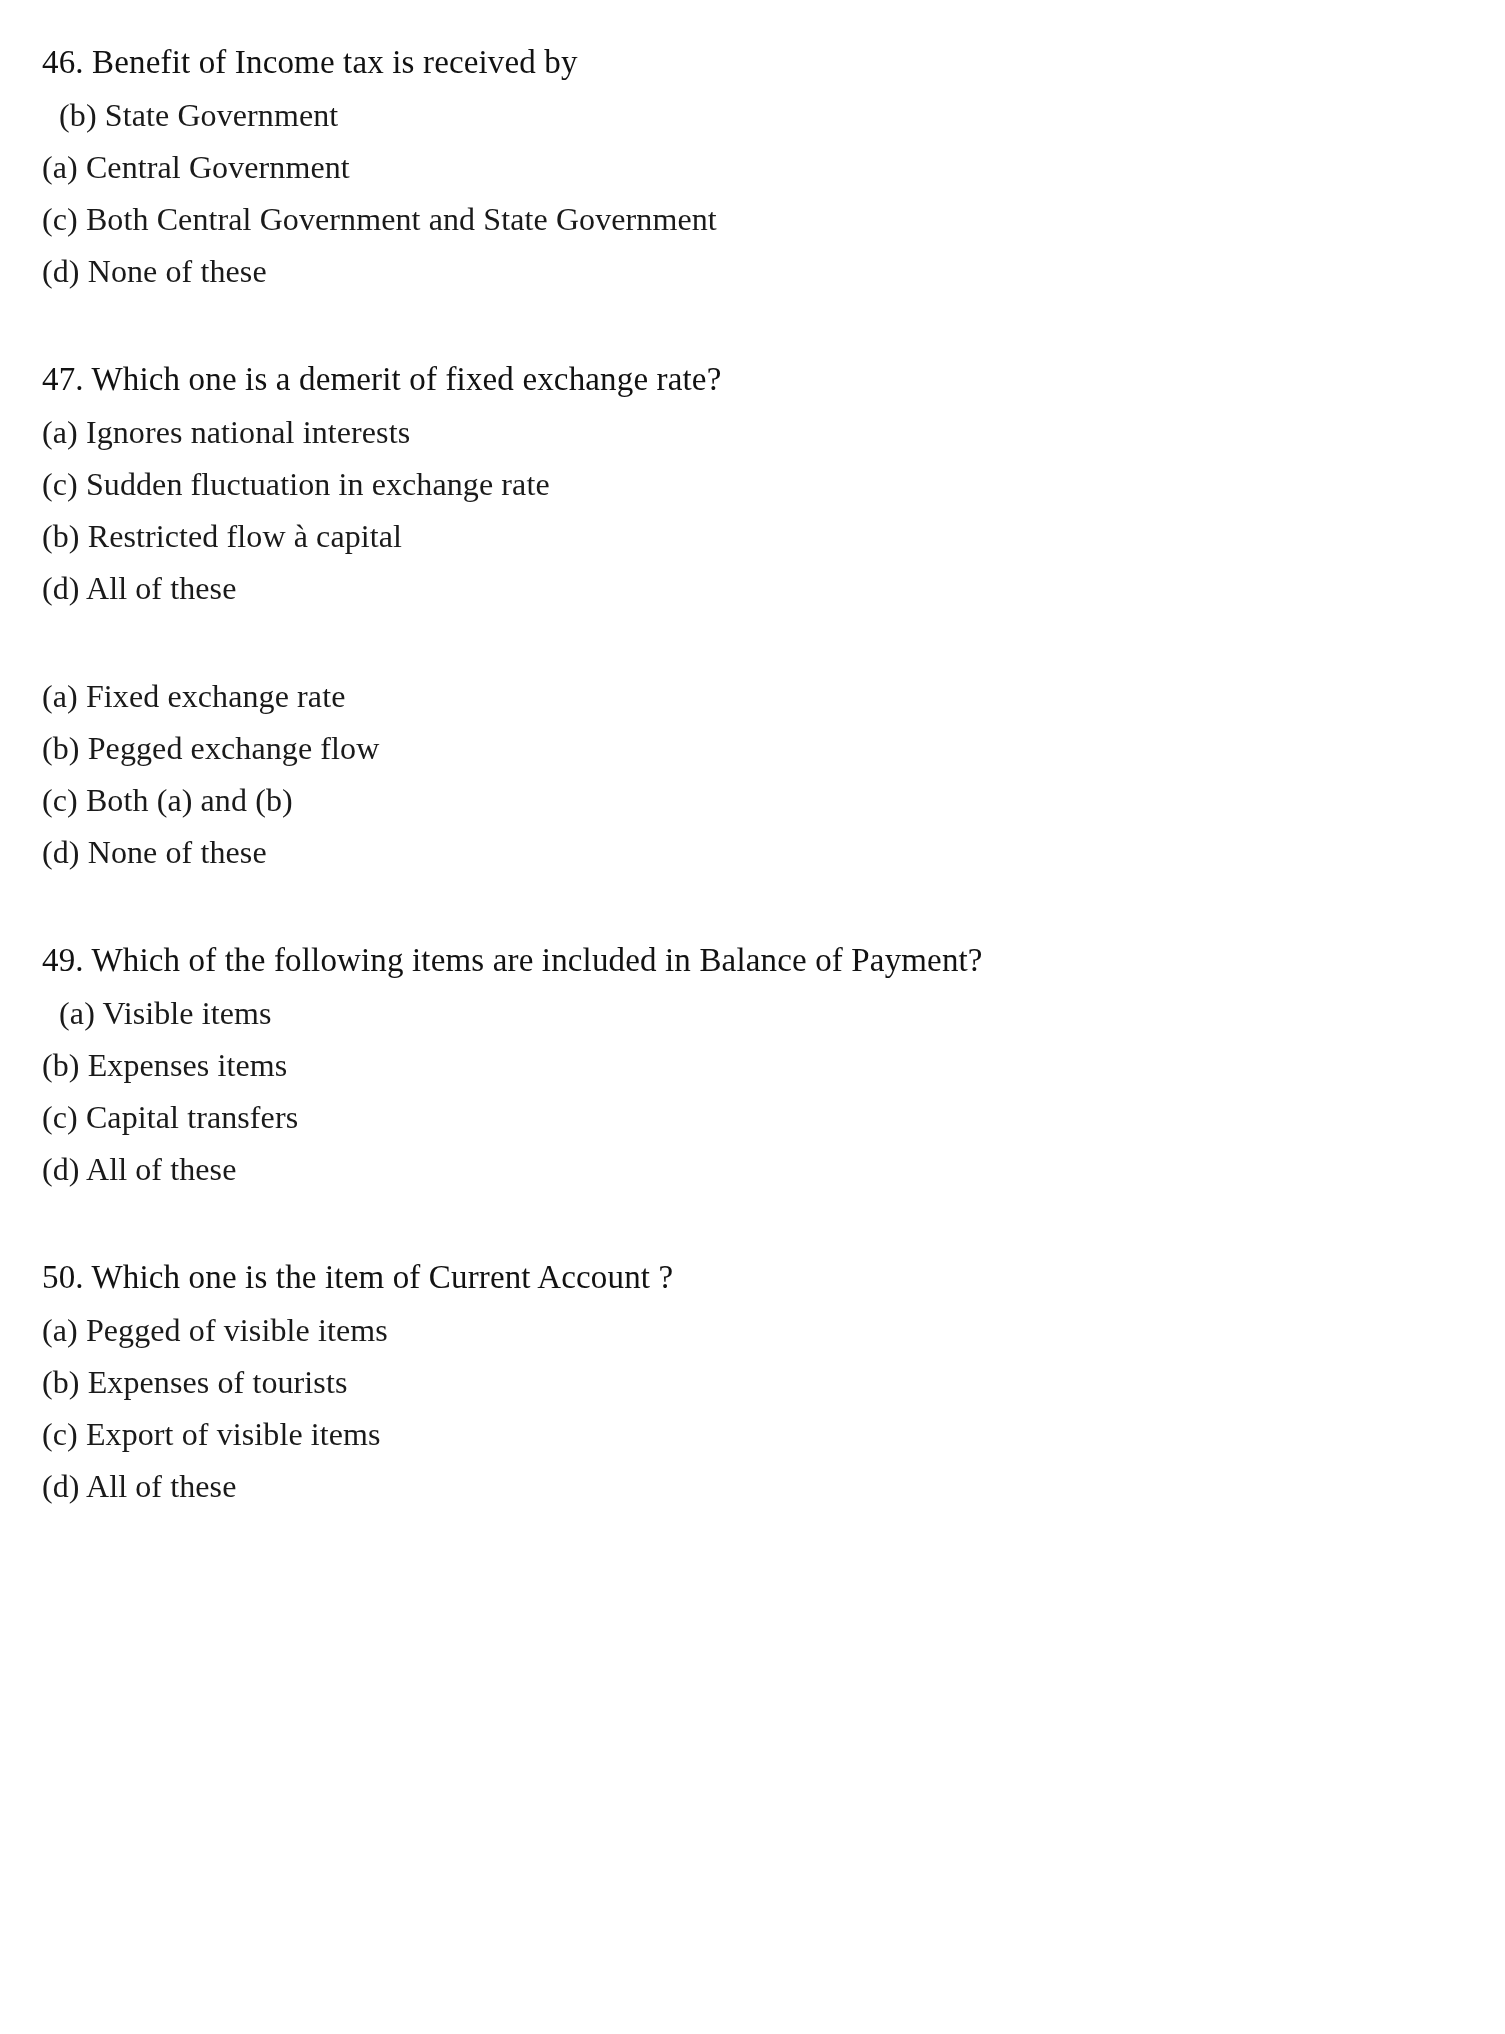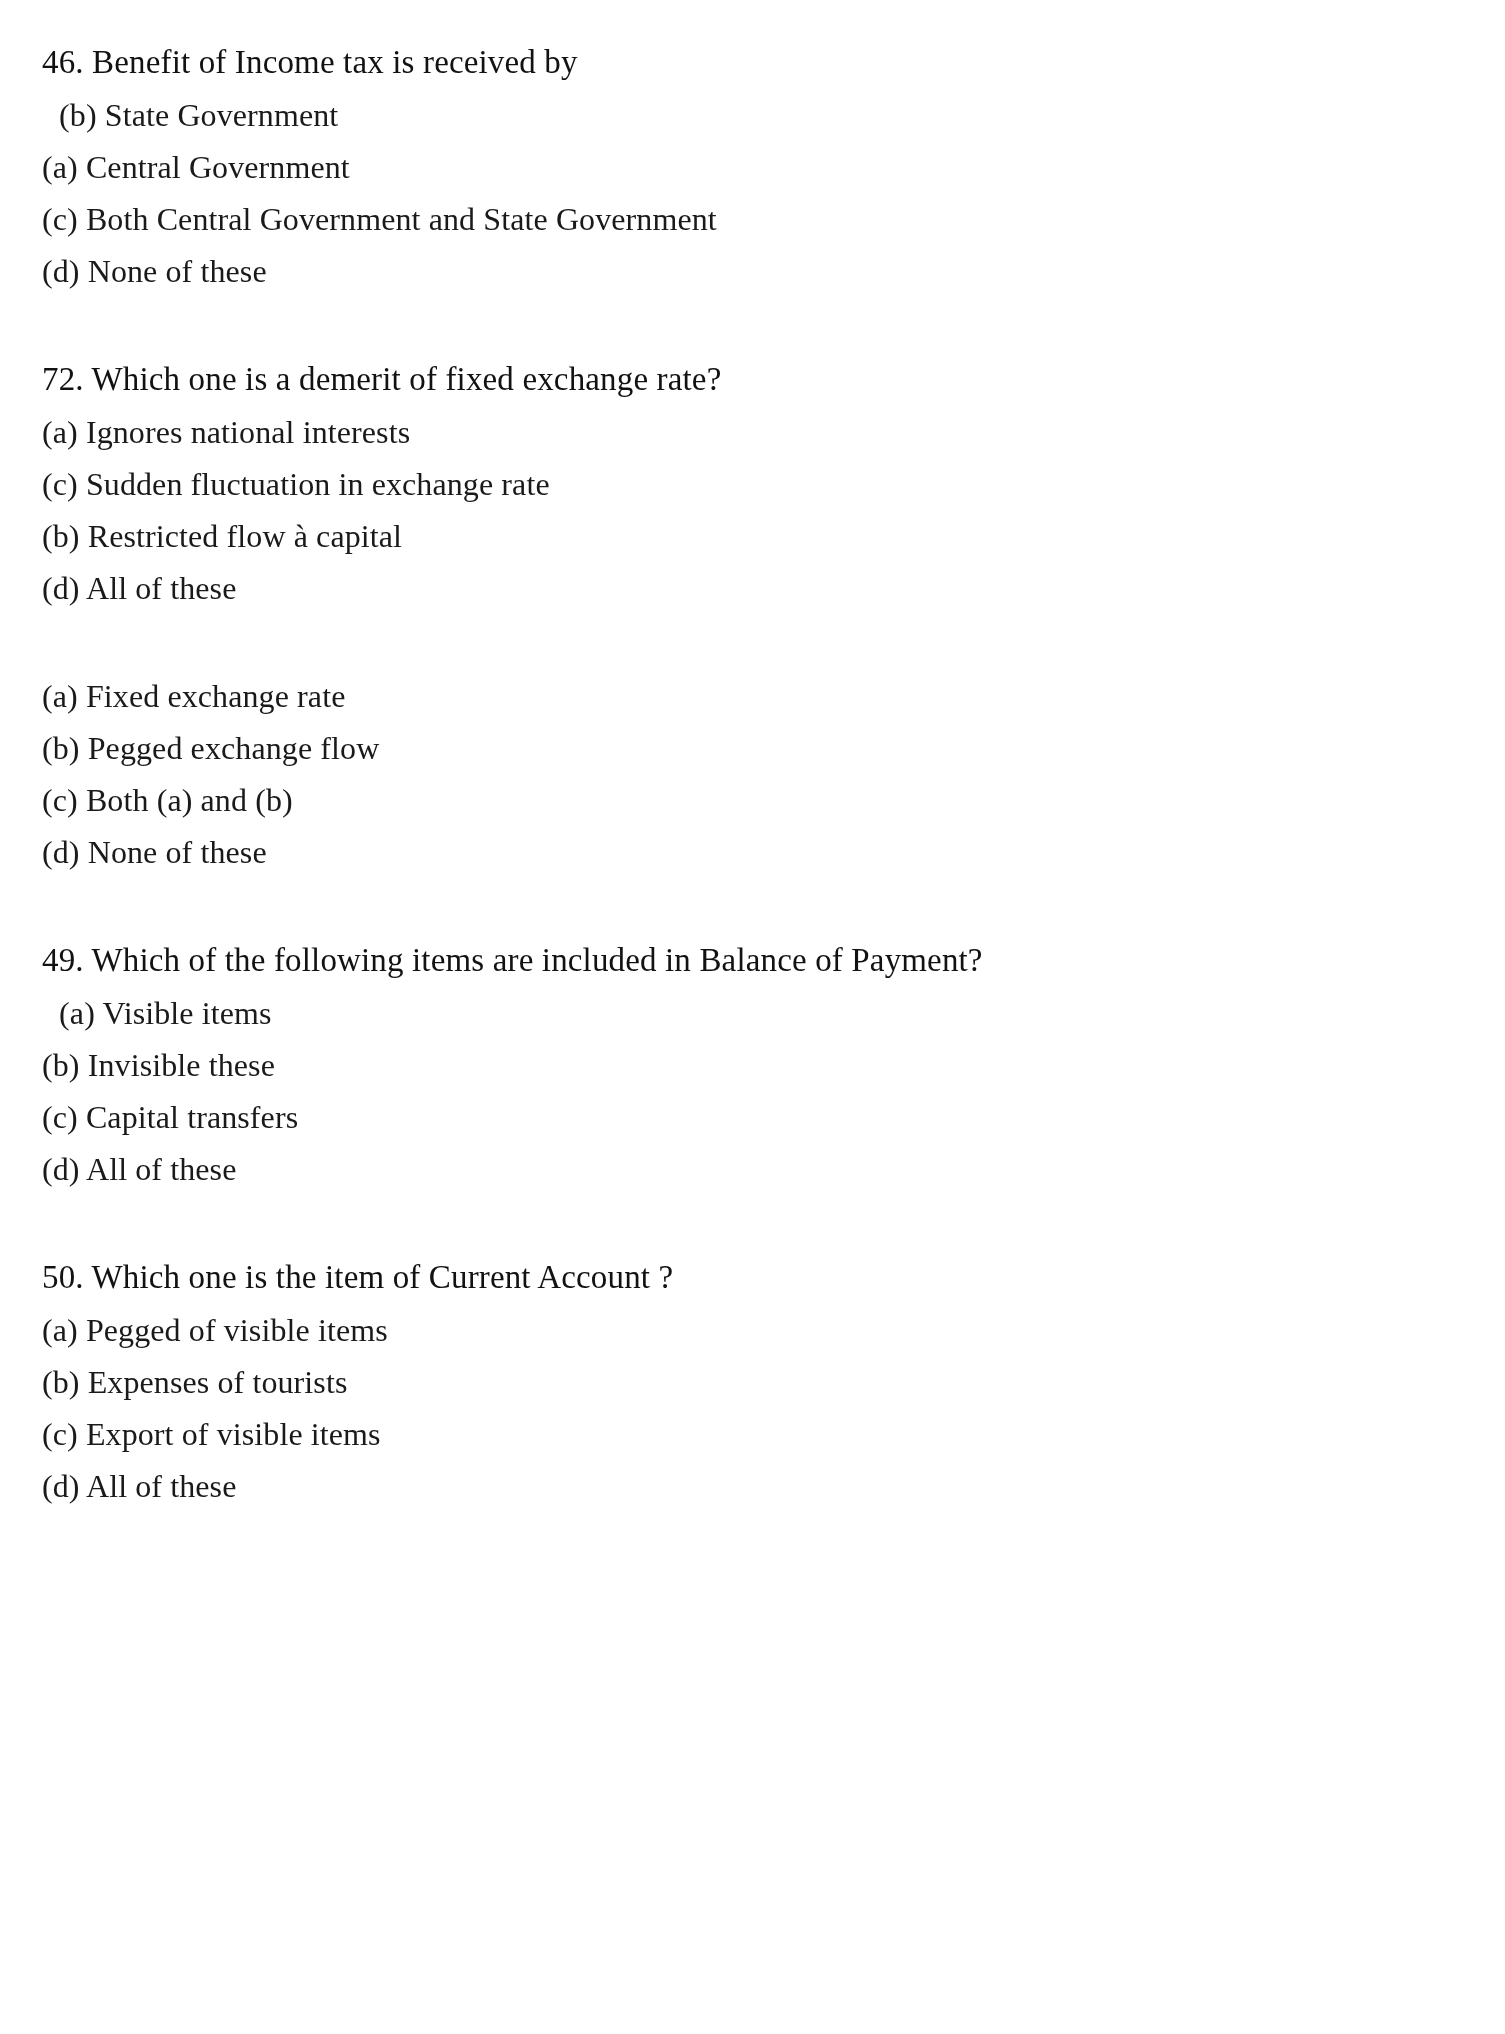--- a/index.html
+++ b/index.html
@@ -72,36 +72,36 @@
   <div class="content" id="question-list">
 
   <div class="question-block">
         <p class="q-stem">46. Benefit of Income tax is received by</p>
         <p class="q-option indent-2"> (b) State Government</p>
         <p class="q-option indent-1">(a) Central Government</p>
         <p class="q-option indent-1">(c) Both Central Government and State Government</p>
         <p class="q-option indent-1">(d) None of these</p>
       </div>
       <div class="question-block">
-        <p class="q-stem">72. Which one is a demerit of fixed exchange rate?</p>
+        <p class="q-stem">47. Which one is a demerit of fixed exchange rate?</p>
         <p class="q-option indent-1">(a) Ignores national interests</p>
         <p class="q-option indent-1">(c) Sudden fluctuation in exchange rate</p>
         <p class="q-option indent-1">(b) Restricted flow à capital</p>
         <p class="q-option indent-1">(d) All of these</p>
       </div>
       <div class="question-block">
         <p class="q-option indent-1">(a) Fixed exchange rate</p>
         <p class="q-option indent-1">(b) Pegged exchange flow</p>
         <p class="q-option indent-1">(c) Both (a) and (b)</p>
         <p class="q-option indent-1">(d) None of these</p>
       </div>
       <div class="question-block">
         <p class="q-stem">49. Which of the following items are included in Balance of Payment?</p>
         <p class="q-option indent-2"> (a) Visible items</p>
-        <p class="q-option indent-1">(b) Invisible these</p>
+        <p class="q-option indent-1">(b) Expenses items</p>
         <p class="q-option indent-1">(c) Capital transfers</p>
         <p class="q-option indent-1">(d) All of these</p>
       </div>
       <div class="question-block">
         <p class="q-stem">50. Which one is the item of Current Account ?</p>
         <p class="q-option indent-1">(a) Pegged of visible items</p>
         <p class="q-option indent-1">(b) Expenses of tourists</p>
         <p class="q-option indent-1">(c) Export of visible items</p>
         <p class="q-option indent-1">(d) All of these</p>
       </div>

